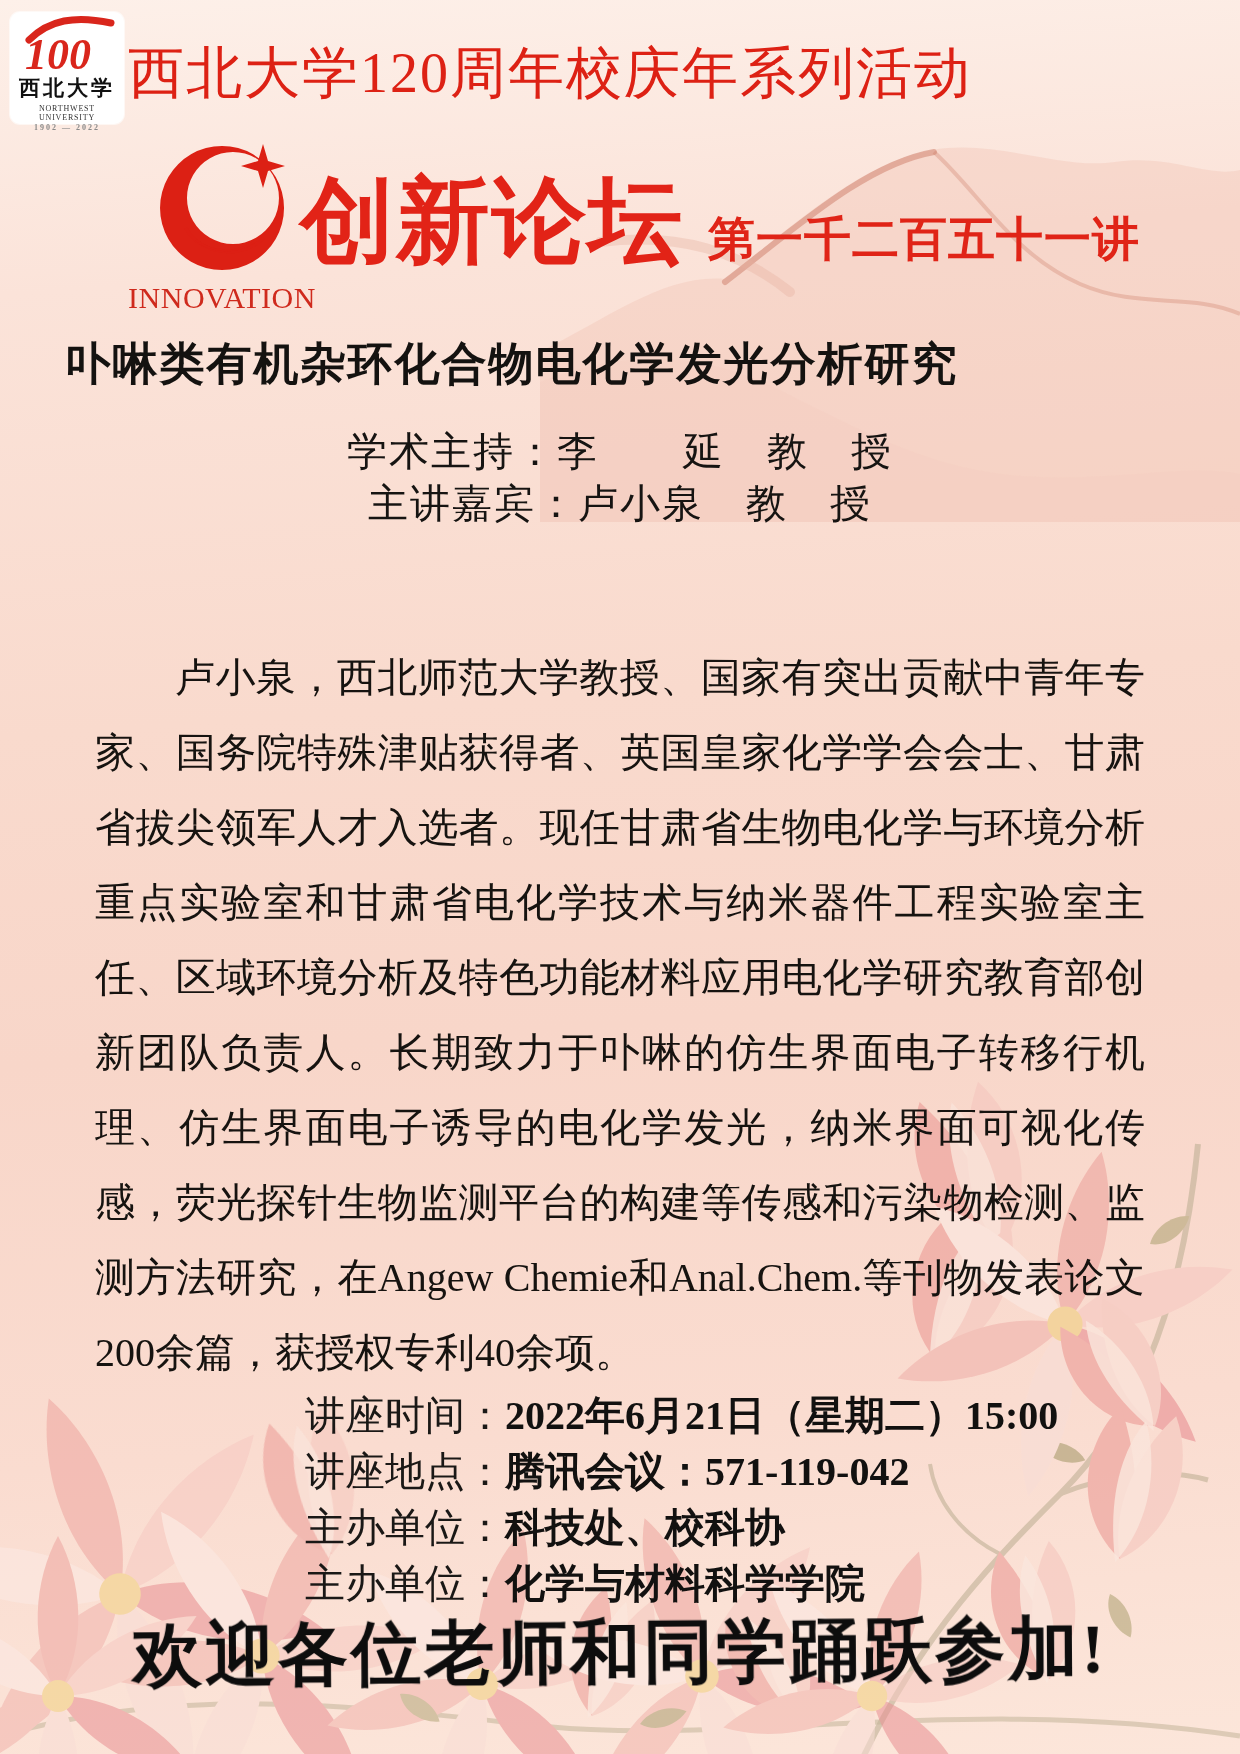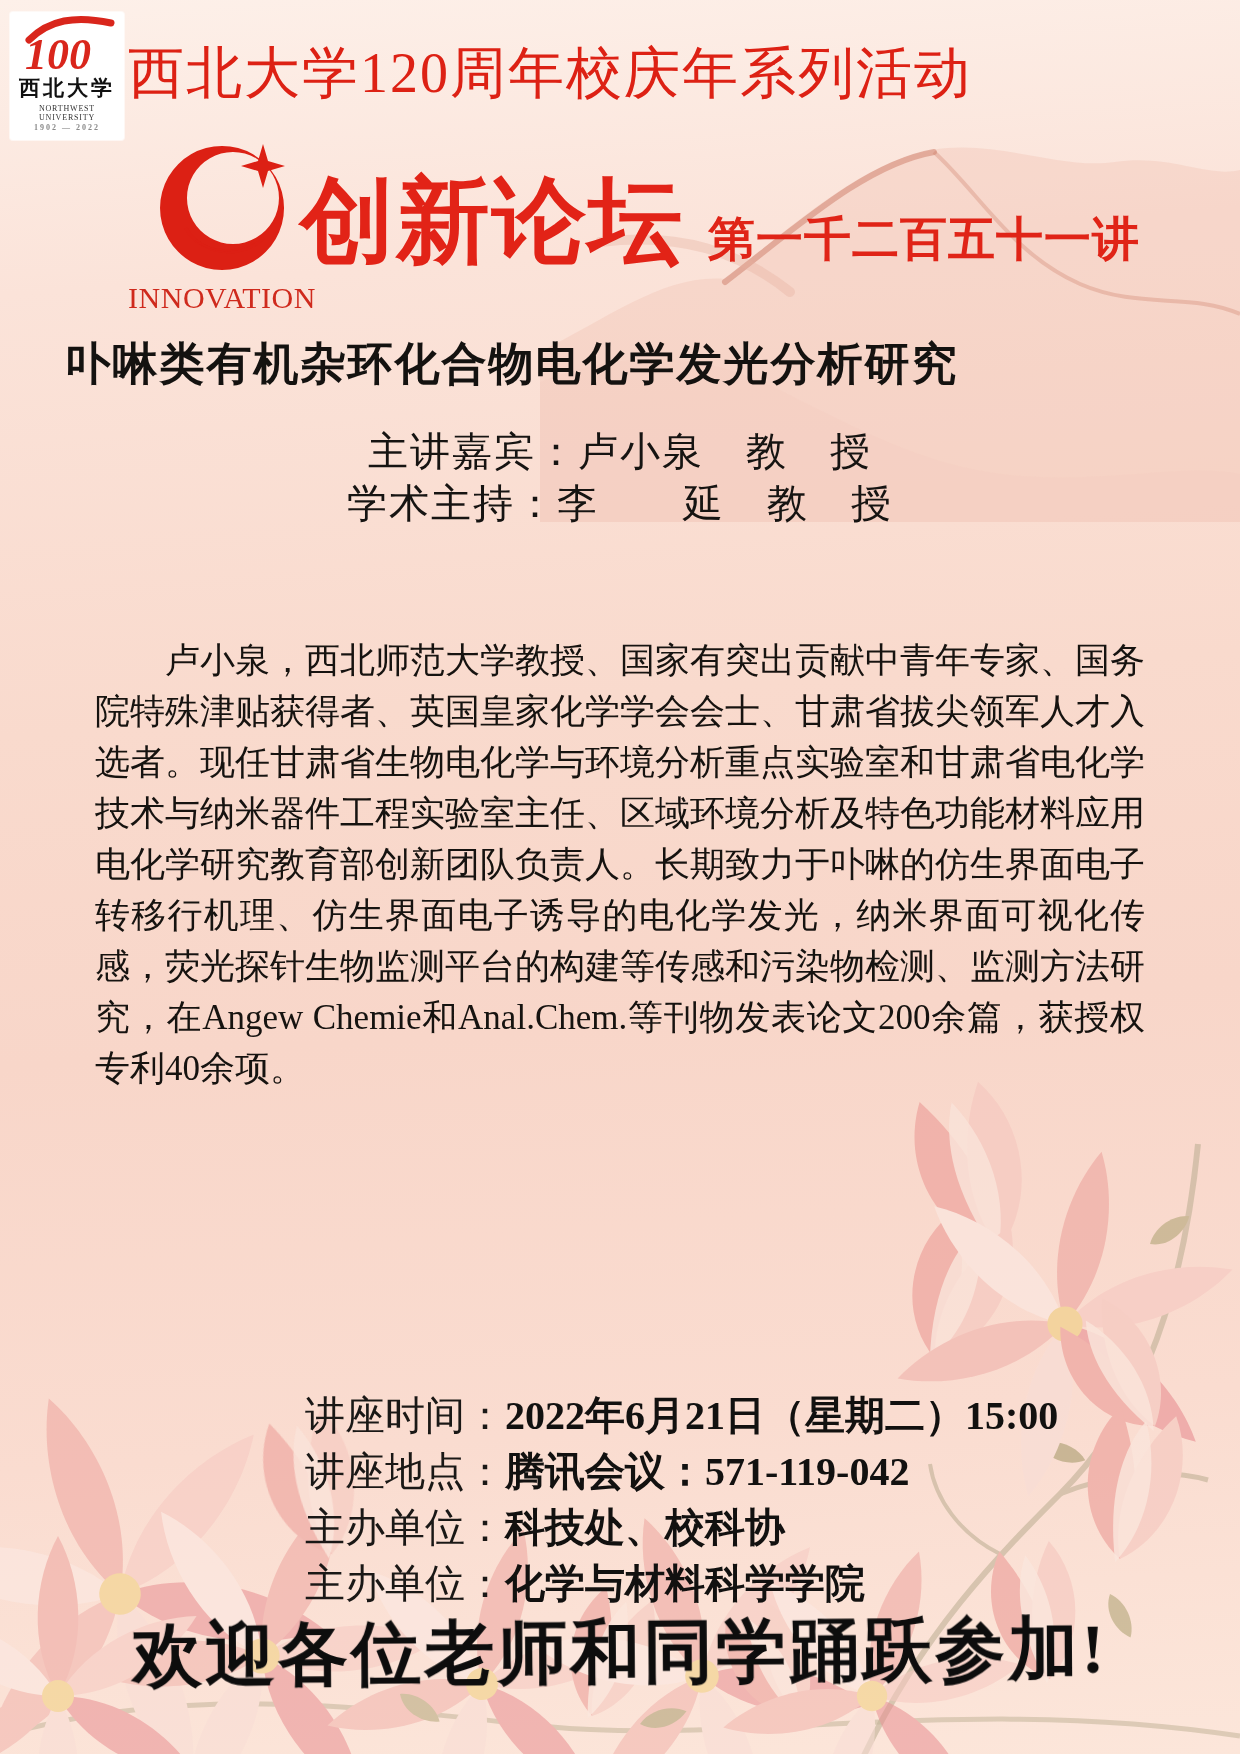--- a/index.html
+++ b/index.html
@@ -6,21 +6,21 @@
   body{
     width:1240px;height:1754px;position:relative;overflow:hidden;
     background:linear-gradient(176deg,#fdf0e9 0%,#fbe3d9 16%,#f9dacd 40%,#f8d6c9 58%,#fadcd0 80%,#fce6da 100%);
     font-family:"Liberation Serif",serif;color:#1d1b1a;
   }
   .abs{position:absolute;}
   .deco{position:absolute;z-index:0;}
   .txt{position:absolute;z-index:2;}
 
   
-  .uni-logo{left:10px;top:12px;width:114px;height:128px;background:#ffffff;border-radius:3px;
+  .uni-logo{left:10px;top:12px;width:114px;height:112px;background:#ffffff;border-radius:10px;
     text-align:center;z-index:3;box-shadow:0 0 0 1px rgba(255,255,255,.6);}
   .uni-logo .cn{font-size:21px;font-weight:bold;letter-spacing:3px;color:#111;margin-top:-4px;}
   .uni-logo .en{font-size:8px;letter-spacing:.8px;color:#333;margin-top:2px;}
   .uni-logo .yr{font-size:8px;letter-spacing:2px;color:#8a8a8a;margin-top:1px;font-weight:bold;}
 
   .series-title{left:128px;top:36px;font-size:56px;font-weight:normal;color:#dd2114;
     letter-spacing:2px;white-space:nowrap;}
 
   .innovation-logo{left:146px;top:130px;width:152px;height:152px;z-index:2;}
   .innovation-caption{left:98px;top:281px;width:248px;text-align:center;font-size:30px;
@@ -30,21 +30,21 @@
     font-family:"Liberation Sans",sans-serif;letter-spacing:2px;white-space:nowrap;}
   .lecture-no{left:708px;top:208px;font-size:47px;font-weight:bold;color:#e02417;
     font-family:"Liberation Sans",sans-serif;letter-spacing:1px;white-space:nowrap;}
 
   
   .lecture-title{left:0;top:334px;width:1024px;text-align:center;font-size:45px;font-weight:bold;
     letter-spacing:2px;color:#141210;}
   .guest-lines{left:0;top:426px;width:1240px;text-align:center;font-size:40px;line-height:52px;
     letter-spacing:2px;color:#161412;}
 
-  .bio{left:95px;top:600px;width:1050px;font-size:35px;line-height:51px;text-align:justify;
+  .bio{left:95px;top:600px;width:1050px;font-size:40px;line-height:75px;text-align:justify;
     text-indent:2em;color:#161310;}
 
   
   .details{left:305px;top:1388px;font-size:40px;line-height:56px;white-space:nowrap;}
   .details .dlabel{color:#1a1816;}
   .details .dvalue{font-weight:bold;color:#121110;}
 
   
   .welcome{left:0;top:1606px;width:1240px;text-align:center;font-size:70px;font-weight:bold;
     letter-spacing:3px;color:#0d0d0d;transform:rotate(-.4deg);}
@@ -130,22 +130,22 @@
   <polygon fill="#dc2014" points="117,14 122,31 139,36 122,41 117,58 112,41 95,36 112,31"></polygon>
 </svg>
 <div class="txt innovation-caption">INNOVATION</div>
 
 <div class="txt forum-title">创新论坛</div>
 <div class="txt lecture-no">第一千二百五十一讲</div>
 
 <div class="txt lecture-title">卟啉类有机杂环化合物电化学发光分析研究</div>
 
 <div class="txt guest-lines">
+  <div>学术主持：李　　延　教　授</div>
   <div>主讲嘉宾：卢小泉　教　授</div>
-  <div>学术主持：李　　延　教　授</div>
 </div>
 
 <p class="txt bio">卢小泉，西北师范大学教授、国家有突出贡献中青年专家、国务院特殊津贴获得者、英国皇家化学学会会士、甘肃省拔尖领军人才入选者。现任甘肃省生物电化学与环境分析重点实验室和甘肃省电化学技术与纳米器件工程实验室主任、区域环境分析及特色功能材料应用电化学研究教育部创新团队负责人。长期致力于卟啉的仿生界面电子转移行机理、仿生界面电子诱导的电化学发光，纳米界面可视化传感，荧光探针生物监测平台的构建等传感和污染物检测、监测方法研究，在Angew Chemie和Anal.Chem.等刊物发表论文200余篇，获授权专利40余项。</p>
 
 <div class="txt details">
   <div class="detail-row"><span class="dlabel">讲座时间：</span><span class="dvalue">2022年6月21日（星期二）15:00</span></div>
   <div class="detail-row"><span class="dlabel">讲座地点：</span><span class="dvalue">腾讯会议：571-119-042</span></div>
   <div class="detail-row"><span class="dlabel">主办单位：</span><span class="dvalue">科技处、校科协</span></div>
   <div class="detail-row"><span class="dlabel">主办单位：</span><span class="dvalue">化学与材料科学学院</span></div>
 </div>

